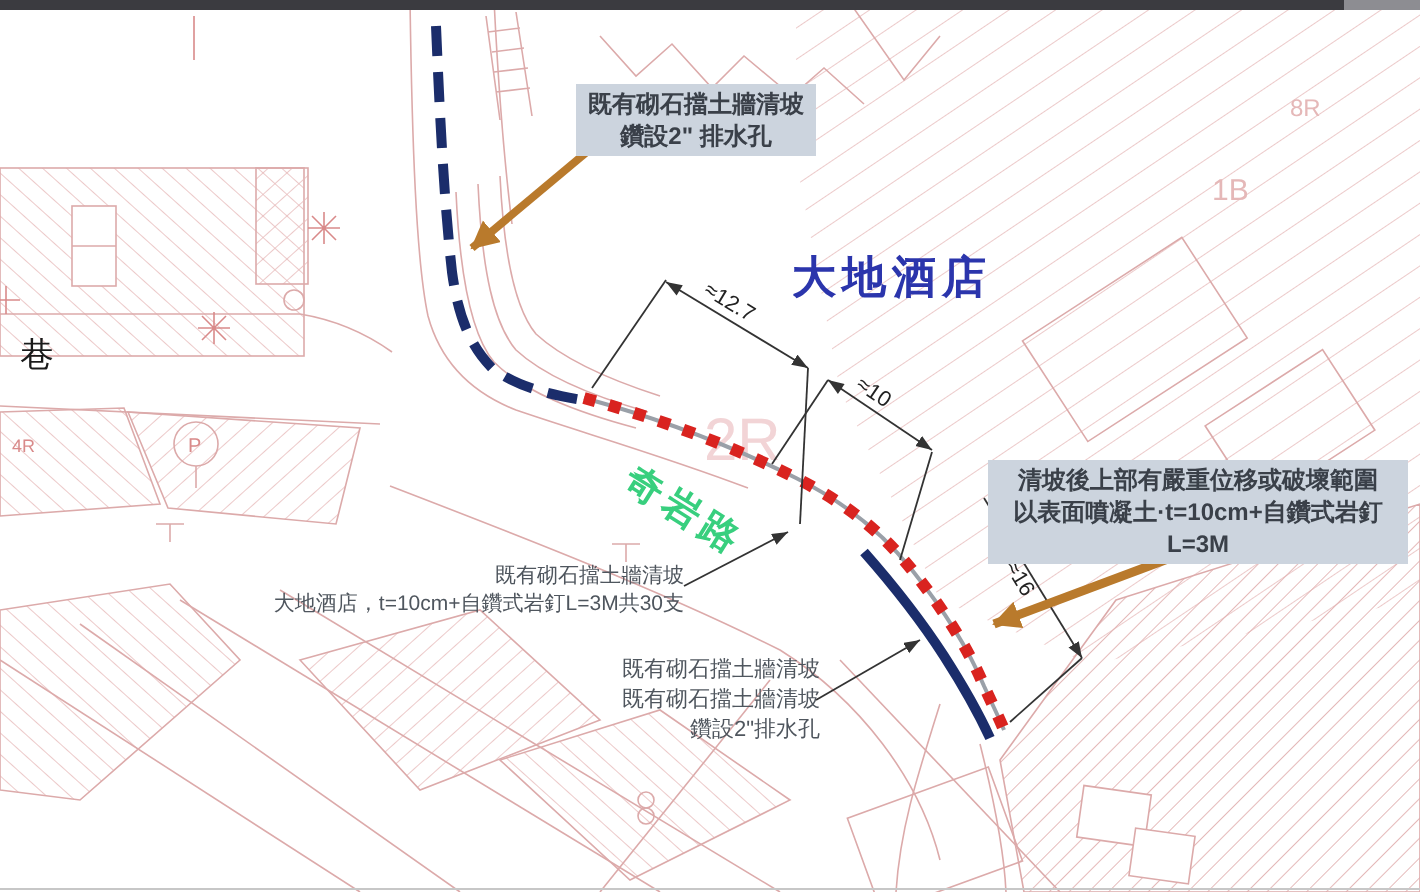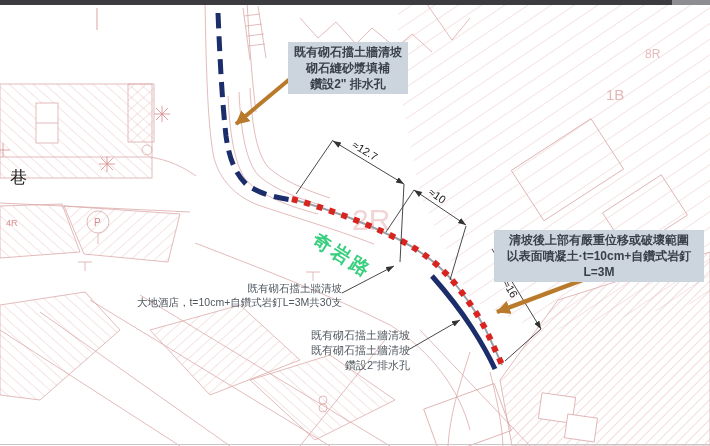--- a/index.html
+++ b/index.html
@@ -161,36 +161,36 @@
       <line x1="612" y1="269" x2="497" y2="312" stroke-width="4.5" marker-end="url(#oArr)"></line>
     </g>
   </svg>
 
   <div class="topbar"></div>
   <div class="topbar-light"></div>
   <div class="bottomline"></div>
 
   <div class="note-box box-top">
     <div>既有砌石擋土牆清坡</div>
-    <div>砌石縫砂漿填補</div>
     <div>鑽設2" 排水孔</div>
   </div>
 
   <div class="note-box box-right">
     <div>清坡後上部有嚴重位移或破壞範圍</div>
     <div>以表面噴凝土·t=10cm+自鑽式岩釘L=3M</div>
   </div>
 
   <div class="note-free note-left">
     <div>既有砌石擋土牆清坡</div>
     <div>大地酒店，t=10cm+自鑽式岩釘L=3M共30支</div>
   </div>
 
   <div class="note-free note-bottom">
     <div>既有砌石擋土牆清坡</div>
     <div>既有砌石擋土牆清坡</div>
     <div>鑽設2"排水孔</div>
   </div>
 
+  <div class="lbl-hotel">大地酒店</div>
   <div class="lbl-road">奇岩路</div>
   <div class="lbl-lane">巷</div>
 
 </div>
 
 </body></html>

